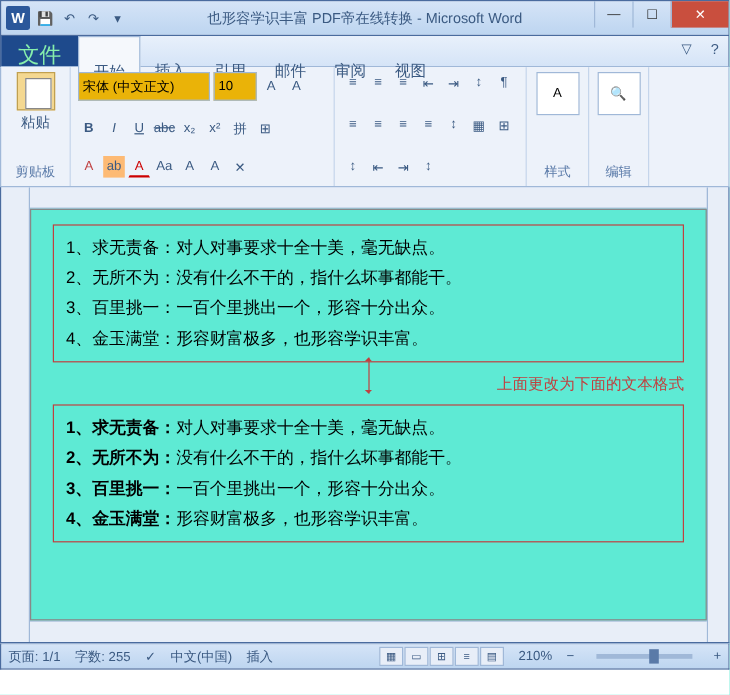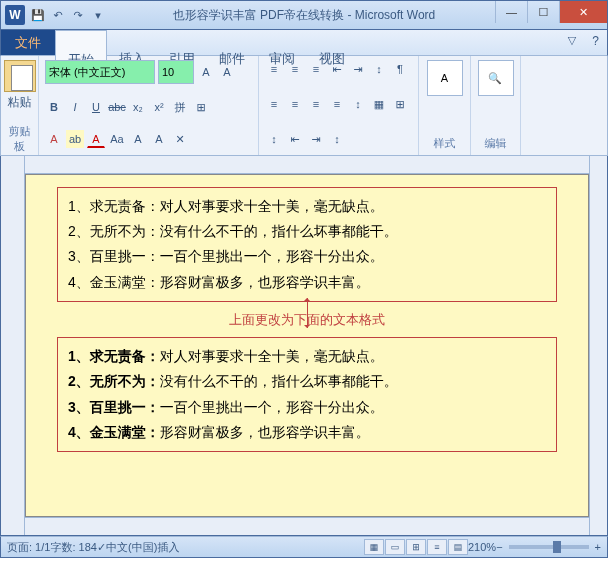--- a/index.html
+++ b/index.html
@@ -6,56 +6,56 @@
 body{width:608px;height:579px;background:#fff;overflow:hidden}
 .titlebar{height:30px;background:linear-gradient(#d5e4f7,#bdd5f0);display:flex;align-items:center;border:1px solid #4a6b9e;position:relative}
 .w-icon{width:20px;height:20px;margin:0 4px;background:#2b579a;color:#fff;display:flex;align-items:center;justify-content:center;font-size:12px;font-weight:bold;border-radius:2px}
 .qat{display:flex;gap:2px;align-items:center}
 .qat-btn{width:18px;height:18px;display:flex;align-items:center;justify-content:center;font-size:11px;color:#3b5a82}
 .title{position:absolute;left:50%;transform:translateX(-50%);font-size:12px;color:#3b5a82}
 .win-ctrl{position:absolute;right:0;top:0;display:flex}
 .win-btn{width:32px;height:22px;display:flex;align-items:center;justify-content:center;font-size:11px;color:#333;border-left:1px solid #a0b8d8}
 .win-btn.close{background:#c94f3e;color:#fff;width:48px}
 .menubar{height:26px;background:linear-gradient(#e8f0fb,#d5e4f7);display:flex;border-bottom:1px solid #a0b8d8;border-left:1px solid #4a6b9e;border-right:1px solid #4a6b9e}
-.file-tab{background:#1e4a8c;color:#fdba74;padding:4px 14px;font-size:13px}
+.file-tab{background:#1e4a8c;color:#86efac;padding:4px 14px;font-size:18px}
 .tab{padding:20px 12px;font-size:13px;color:#3b5a82}
 .tab.active{background:#f5f8fc;border:1px solid #a0b8d8;border-bottom:none}
 .minimize-ribbon{margin-left:auto;padding:4px 8px;font-size:11px;color:#3b5a82}
 .help-btn{padding:4px 8px;font-size:12px;color:#3b5a82}
 .ribbon{height:100px;background:#edf2fa;display:flex;border:1px solid #a0b8d8;border-top:none}
 .group{border-right:1px solid #c5d5eb;padding:4px 6px;display:flex;flex-direction:column;justify-content:space-between}
 .group-label{font-size:11px;color:#5a7aa8;text-align:center;margin-top:13px}
-.clipboard{width:38px}
+.clipboard{width:58px}
 .paste-btn{display:flex;flex-direction:column;align-items:center;font-size:12px;color:#3b5a82}
 .paste-icon{width:32px;height:32px;background:#f4d891;border:1px solid #c0a050;margin-bottom:2px;position:relative}
 .paste-icon::after{content:"";position:absolute;width:20px;height:24px;background:#fff;border:1px solid #888;left:6px;top:4px}
 .font-group{width:220px}
 .font-row{display:flex;gap:3px;align-items:center;margin-bottom:3px}
-.font-select{border:1px solid #a0b8d8;background:#86efac;font-size:11px;padding:11px 3px;height:20px}
+.font-select{border:1px solid #a0b8d8;background:#eab308;font-size:11px;padding:11px 3px;height:20px}
 .fname{width:110px}
 .fsize{width:36px}
 .btn-s{width:18px;height:18px;border:1px solid transparent;display:flex;align-items:center;justify-content:center;font-size:11px;color:#3b5a82;background:transparent}
 .para-group{width:160px}
 .styles-group{width:52px}
 .edit-group{width:50px}
 .style-icon{width:36px;height:36px;border:1px solid #a0b8d8;background:#fff;margin:0 auto;display:flex;align-items:center;justify-content:center;font-size:11px}
 .doc-area{height:380px;background:#b5c9e5;border:1px solid #4a6b9e;border-top:none;position:relative;overflow:hidden}
 .ruler-v{position:absolute;left:0;top:0;width:24px;height:100%;background:#e8eef8;border-right:1px solid #a0b8d8}
 .ruler-h{position:absolute;left:24px;top:0;right:18px;height:18px;background:#e8eef8;border-bottom:1px solid #a0b8d8}
-.page{position:absolute;left:24px;top:18px;right:18px;bottom:18px;background:#fef9c3;border:1px solid #888;padding:12px 31px;font-family:"SimSun";font-size:14px;line-height:1.8;color:#000}
+.page{position:absolute;left:24px;top:18px;right:18px;bottom:18px;background:#5eead4;border:1px solid #888;padding:12px 18px;font-family:"SimSun";font-size:14px;line-height:1.8;color:#000}
 .scroll-v{position:absolute;right:0;top:0;width:18px;height:100%;background:#e8eef8;border-left:1px solid #a0b8d8}
 .scroll-h{position:absolute;left:24px;bottom:0;right:18px;height:18px;background:#e8eef8;border-top:1px solid #a0b8d8}
 .box{border:1px solid #c04040;padding:6px 10px;margin-bottom:6px}
-.anno{color:#c04040;text-align:center;margin:6px 0;font-size:13px;position:relative}
+.anno{color:#c04040;text-align:right;margin:6px 0;font-size:13px;position:relative}
 .arrow{position:absolute;left:50%;width:1px;height:30px;background:#c04040;top:-10px}
 .arrow::before,.arrow::after{content:"";position:absolute;left:-3px;border:3px solid transparent}
 .arrow::before{top:-3px;border-bottom-color:#c04040}
 .arrow::after{bottom:-3px;border-top-color:#c04040}
 .bold{font-weight:bold}
-.statusbar{height:22px;background:linear-gradient(#d5e4f7,#bdd5f0);border:1px solid #4a6b9e;border-top:1px solid #a0b8d8;display:flex;align-items:center;font-size:11px;color:#3b5a82;padding:0 6px;}
+.statusbar{height:22px;background:linear-gradient(#d5e4f7,#bdd5f0);border:1px solid #4a6b9e;border-top:1px solid #a0b8d8;display:flex;align-items:center;font-size:11px;color:#3b5a82;padding:0 6px;gap:12px}
 .sb-item{display:flex;align-items:center;gap:2px}
 .sb-spacer{flex:1}
 .view-btns{display:flex;gap:1px}
 .view-btn{width:20px;height:16px;border:1px solid #a0b8d8;background:#e8eef8;font-size:9px;display:flex;align-items:center;justify-content:center}
 .zoom-slider{width:80px;height:4px;background:#a0b8d8;position:relative;margin:0 6px}
 .zoom-thumb{position:absolute;width:8px;height:12px;background:#5a7aa8;top:-4px;left:44px}
 .dlauncher{font-size:9px;color:#5a7aa8;text-align:right;margin-right:2px}
 </style>
 </head>
 <body>
@@ -108,21 +108,21 @@
       <div class="btn-s" style="font-style:italic">I</div>
       <div class="btn-s" style="text-decoration:underline">U</div>
       <div class="btn-s" style="text-decoration:line-through">abc</div>
       <div class="btn-s">x₂</div>
       <div class="btn-s">x²</div>
       <div class="btn-s">拼</div>
       <div class="btn-s">⊞</div>
     </div>
     <div class="font-row">
       <div class="btn-s" style="color:#c04040">A</div>
-      <div class="btn-s" style="background:#fef9c3">ab</div>
+      <div class="btn-s" style="background:#fdba74">ab</div>
       <div class="btn-s" style="color:#c00;border-bottom:2px solid #c00">A</div>
       <div class="btn-s">Aa</div>
       <div class="btn-s">A</div>
       <div class="btn-s">A</div>
       <div class="btn-s">✕</div>
     </div>
   </div>
   <div class="group para-group">
     <div class="font-row">
       <div class="btn-s">≡</div>
@@ -179,21 +179,21 @@
         <div><span class="bold">1、</span><span class="bold">求无责备：</span><span>对人对事要求十全十美，毫无缺点。</span></div>
         <div><span class="bold">2、</span><span class="bold">无所不为：</span><span>没有什么不干的，指什么坏事都能干。</span></div>
         <div><span class="bold">3、</span><span class="bold">百里挑一：</span><span>一百个里挑出一个，形容十分出众。</span></div>
         <div><span class="bold">4、</span><span class="bold">金玉满堂：</span><span>形容财富极多，也形容学识丰富。</span></div>
       </div>
   </div>
 </div>
 
 <div class="statusbar">
   <div class="sb-item">页面: 1/1</div>
-  <div class="sb-item">字数: 184</div>
+  <div class="sb-item">字数: 255</div>
   <div class="sb-item">✓</div>
   <div class="sb-item">中文(中国)</div>
   <div class="sb-item">插入</div>
   <div class="sb-spacer"></div>
   <div class="view-btns">
     <div class="view-btn">▦</div>
     <div class="view-btn">▭</div>
     <div class="view-btn">⊞</div>
     <div class="view-btn">≡</div>
     <div class="view-btn">▤</div>

